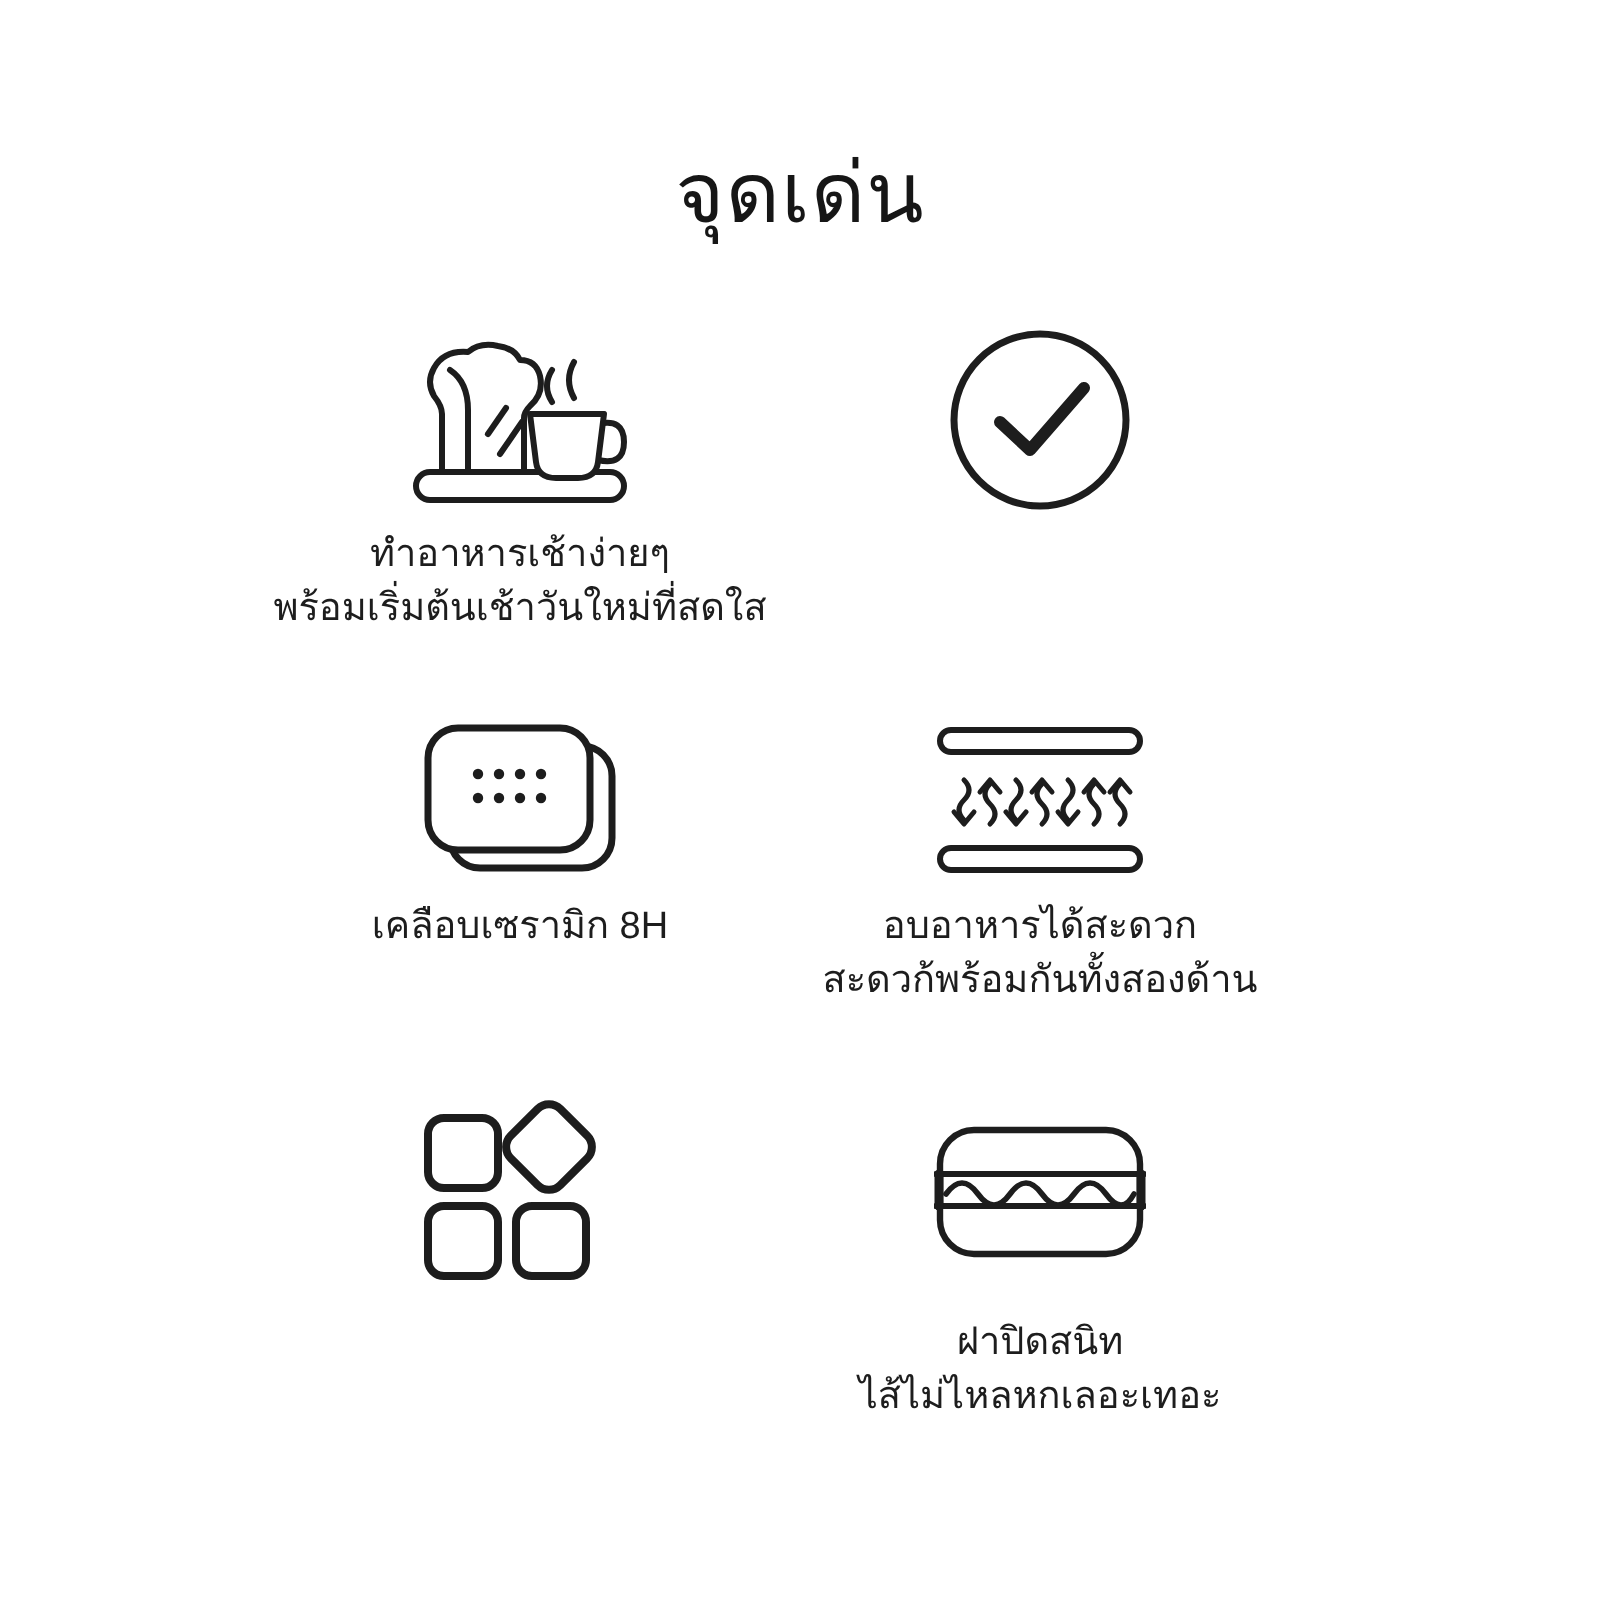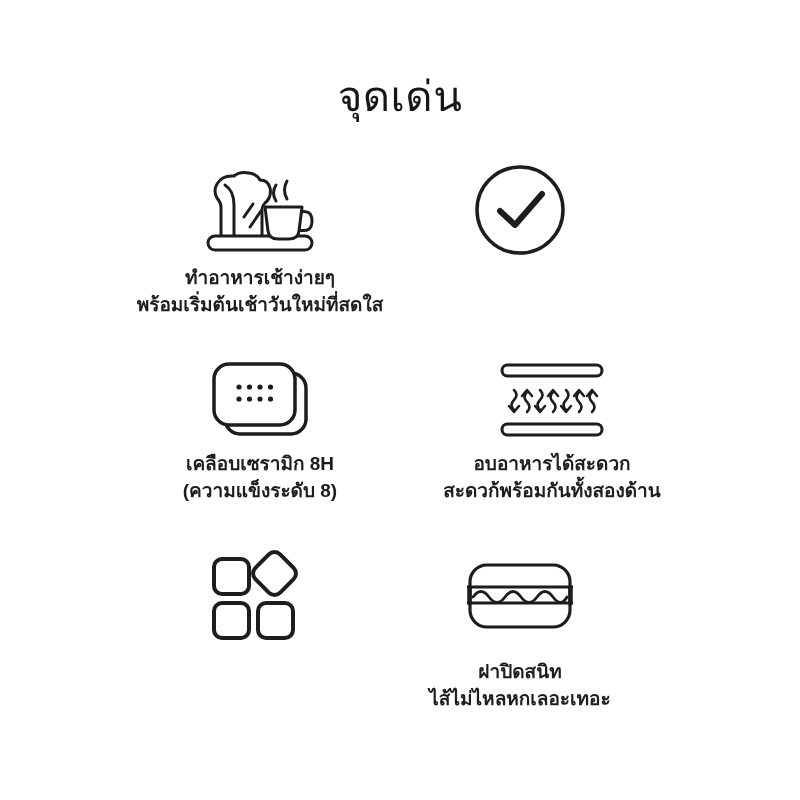--- a/index.html
+++ b/index.html
@@ -7,23 +7,23 @@
     width:800px;height:800px;background:#ffffff;
     font-family:"Liberation Sans","DejaVu Sans",sans-serif;
     color:#1d1d1d;overflow:hidden;
   }
   h1.title{
     margin:0;padding-top:72px;
     text-align:center;font-size:42px;line-height:50px;
     font-weight:500;color:#161616;letter-spacing:0.5px;
   }
   .grid{width:520px;margin:40px 0 0 130px;}
-  .row{display:grid;grid-template-columns:260px 260px;font-weight:bold;}
+  .row{display:grid;grid-template-columns:260px 260px;}
   .row-1{height:194px;}
-  .row-2{height:190px;gap:32px;}
+  .row-2{height:190px;}
   .feature{display:flex;flex-direction:column;align-items:center;}
   .icon-box{
     height:96px;display:flex;align-items:center;justify-content:center;
     margin-bottom:6px;
   }
   .row-2 .icon-box{height:88px;}
   .row-3 .icon-box{height:100px;margin-bottom:12px;}
   .caption{text-align:center;}
   .cap-line{
     font-size:19px;line-height:27px;color:#1d1d1d;
@@ -85,21 +85,20 @@
                 <circle cx="60.5" cy="27" r="2.6"></circle>
               <circle cx="29" cy="39" r="2.6"></circle>
                 <circle cx="39.5" cy="39" r="2.6"></circle>
                 <circle cx="50" cy="39" r="2.6"></circle>
                 <circle cx="60.5" cy="39" r="2.6"></circle>
             </g>
           </svg>
         </div>
         <div class="caption">
           <div class="cap-line">เคลือบเซรามิก 8H</div>
-          <div class="cap-line">(ความแข็งระดับ 8)</div>
         </div>
       </div>
 
       <div class="feature">
         <div class="icon-box">
           <svg width="104" height="74" viewBox="0 0 104 74" fill="none" stroke="#1d1d1d" stroke-linecap="round" stroke-linejoin="round">
             <defs>
               <g id="au">
                   <path d="M1,26 q5,-5 0,-10 q-5,-5 0,-10"></path>
                   <path d="M-4,10 L1,4 L6,10"></path>

